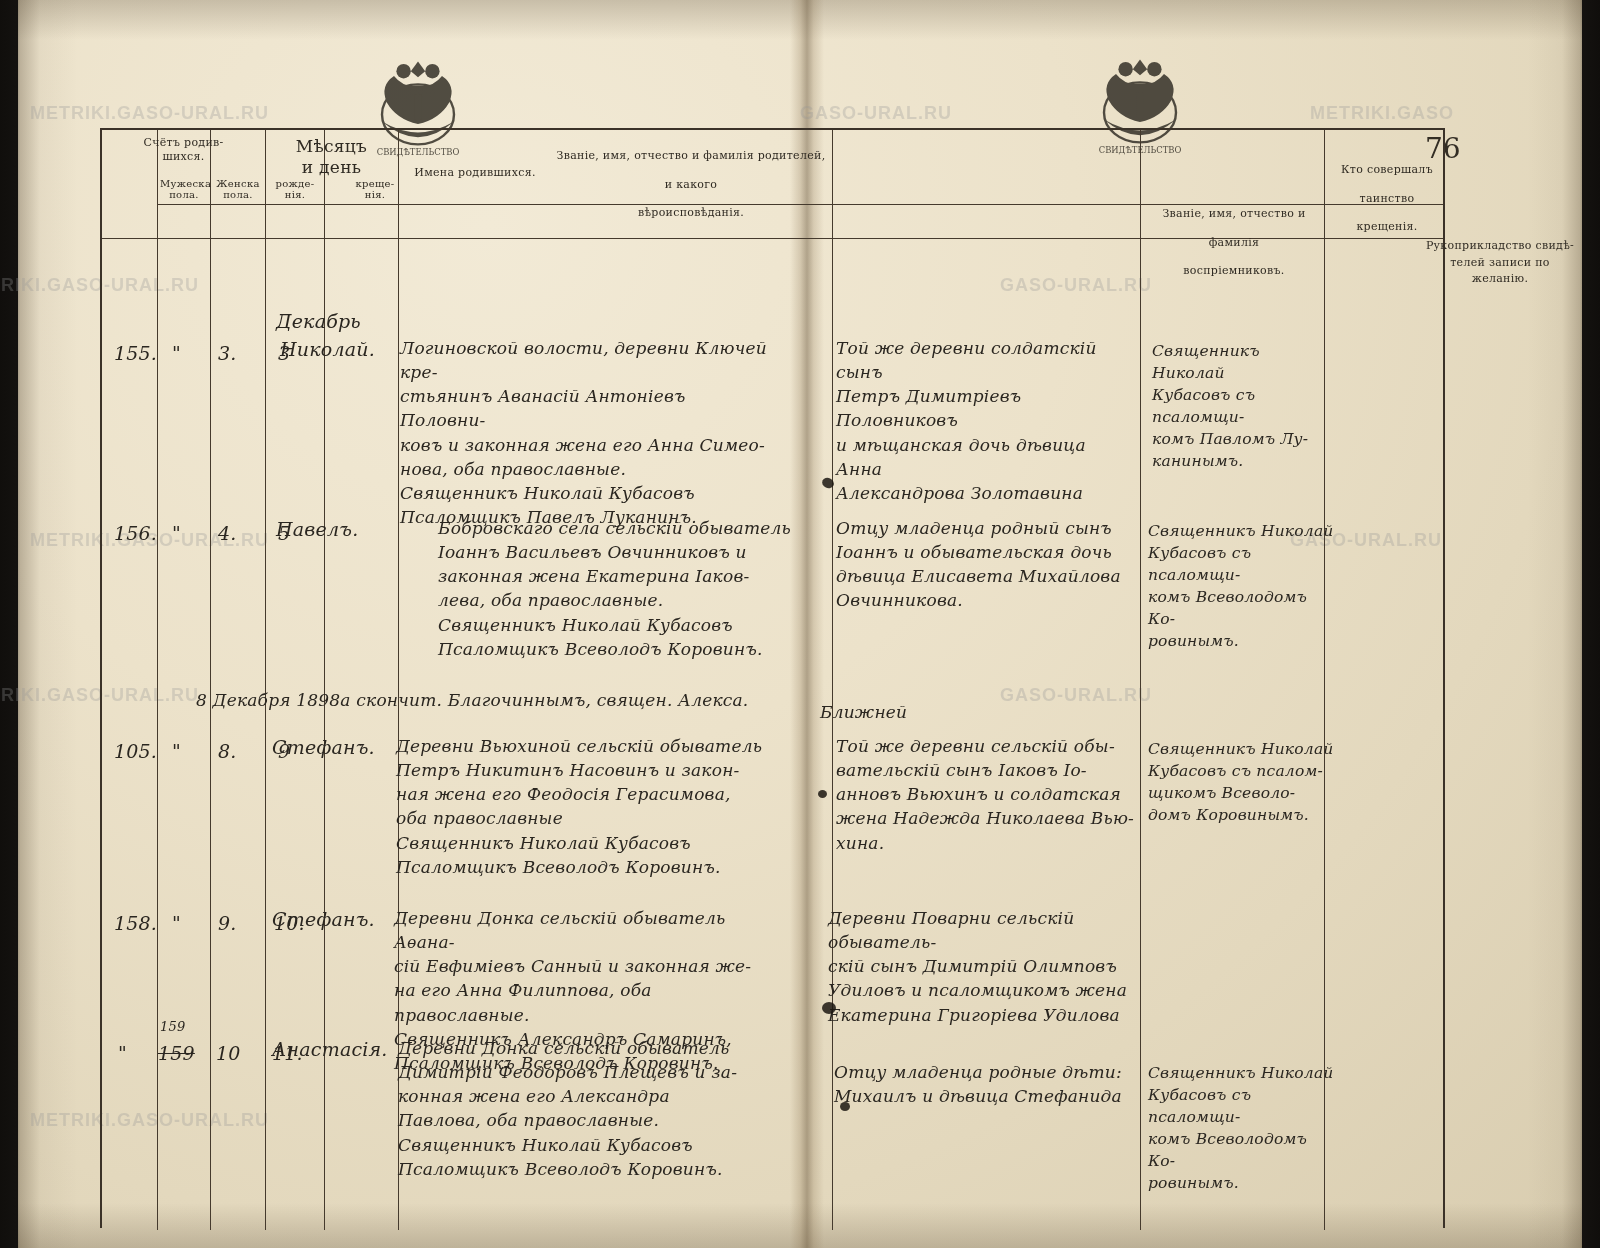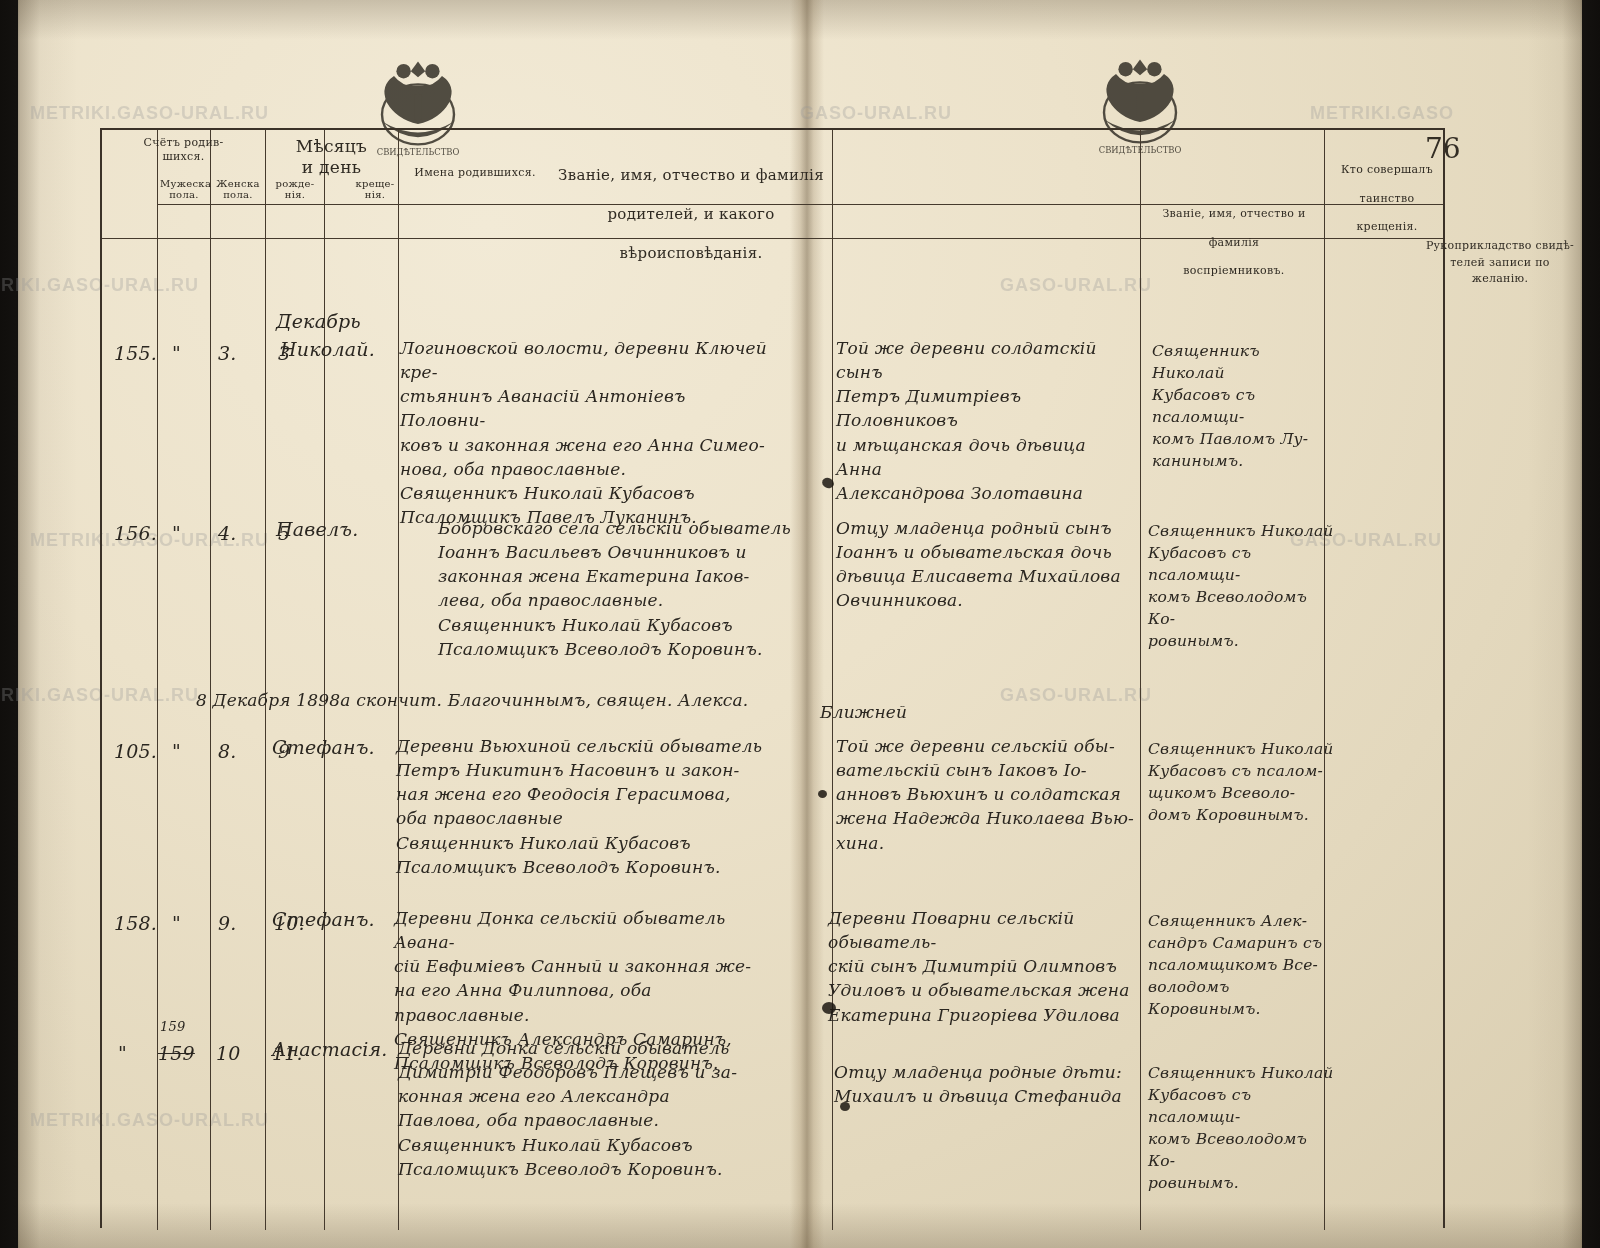--- a/index.html
+++ b/index.html
@@ -217,21 +217,21 @@
     <div class="hline" style="top:74px; left:55px; right:0;"></div>
     <div class="hline" style="top:108px;"></div>
 
     <div class="hdr-text" style="left:0px;  top:6px;  width:163px; font-size:11px;">Счётъ родив-<br>шихся.</div>
     <div class="hdr-text" style="left:58px; top:48px; width:48px;  font-size:10px; line-height:1.1;">Мужеска<br>пола.</div>
     <div class="hdr-text" style="left:112px;top:48px; width:48px;  font-size:10px; line-height:1.1;">Женска<br>пола.</div>
     <div class="hdr-text" style="left:163px;top:6px;  width:133px; font-size:17px;">Мѣсяцъ<br>и день</div>
     <div class="hdr-text" style="left:166px;top:48px; width:54px;  font-size:10px; line-height:1.1;">рожде-<br>нія.</div>
     <div class="hdr-text" style="left:224px;top:48px; width:70px;  font-size:10px; line-height:1.1;margin-left:14px;">креще-<br>нія.</div>
     <div class="hdr-text" style="left:298px;top:36px; width:150px; font-size:11px;">Имена родившихся.</div>
-    <div class="hdr-text" style="left:452px;top:26px; width:274px; font-size:15px; line-height:2.6;">Званіе, имя, отчество и фамилія родителей, и какого<br>вѣроисповѣданія.</div>
+    <div class="hdr-text" style="left:452px;top:12px; width:274px; font-size:11px; line-height:2.6;">Званіе, имя, отчество и фамилія родителей, и какого<br>вѣроисповѣданія.</div>
     <div class="hdr-text" style="left:1042px;top:26px;width:180px; font-size:11px; line-height:2.6;margin-top:44px;">Званіе, имя, отчество и фамилія<br>воспріемниковъ.</div>
     <div class="hdr-text" style="left:1226px;top:26px;width:118px; font-size:11px; line-height:2.6;">Кто совершалъ таинство<br>крещенія.</div>
     <div class="hdr-text" style="left:1344px;top:26px;width:0px;"></div>
   </div>
 
   <div class="hdr-text" style="left:940px; top:240px; width:290px; font-size:11px; line-height:2.6; color:#2f2a22;"></div>
   <div class="hdr-text" style="left:1425px; top:238px; width:150px; font-size:11px; line-height:1.5; color:#2f2a22; text-align:center;">Рукоприкладство свидѣ-<br>телей записи по желанію.</div>
 
   <div class="hw month" style="left:276px; top:308px;">Декабрь</div>
 
@@ -304,26 +304,22 @@
   <div class="hw hw-num" style="left:218px; top:910px;">9.</div>
   <div class="hw hw-num" style="left:274px; top:910px;">10.</div>
   <div class="hw col-name" style="left:272px; top:906px; width:124px;">Стефанъ.</div>
   <div class="hw hw-md" style="left:394px; top:906px; width:378px; white-space:pre-line;">Деревни Донка сельскій обыватель Аѳана-
 сій Евфиміевъ Санный и законная же-
 на его Анна Филиппова, оба православные.
 Священникъ Александръ Самаринъ,
 Псаломщикъ Всеволодъ Коровинъ.</div>
   <div class="hw hw-md" style="left:828px; top:906px; width:312px; white-space:pre-line;">Деревни Поварни сельскій обыватель-
 скій сынъ Димитрій Олимповъ
-Удиловъ и обывательская жена
+Удиловъ и псаломщикомъ жена
 Екатерина Григоріева Удилова</div>
-  <div class="hw hw-sm" style="left:1148px; top:910px; width:196px; white-space:pre-line;">Священникъ Алек-
-сандръ Самаринъ съ
-псаломщикомъ Все-
-володомъ Коровинымъ.</div>
 
   <div class="hw hw-num" style="left:118px; top:1040px;">"</div>
   <div class="hw smallnum" style="left:160px; top:1018px;">159</div>
   <div class="hw hw-num strike" style="left:158px; top:1040px;">159</div>
   <div class="hw hw-num" style="left:216px; top:1040px;">10</div>
   <div class="hw hw-num" style="left:272px; top:1040px;">11.</div>
   <div class="hw col-name" style="left:272px; top:1036px; width:128px;">Анастасія.</div>
   <div class="hw hw-md" style="left:398px; top:1036px; width:374px; white-space:pre-line;">Деревни Донка сельскій обыватель
 Димитрій Феодоровъ Плещевъ и за-
 конная жена его Александра

